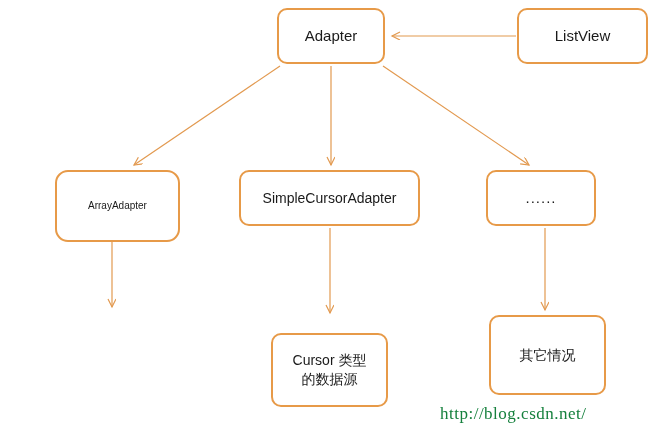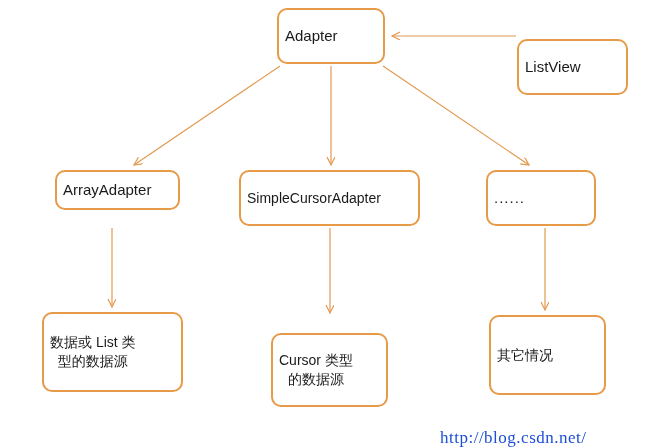--- a/index.html
+++ b/index.html
@@ -24,51 +24,52 @@
     pointer-events: none;
   }
   .node {
     position: absolute;
     box-sizing: border-box;
     background: #ffffff;
     border: 2px solid #E79A48;
     border-radius: 10px;
     display: flex;
     align-items: center;
+    justify-content: center;
     text-align: center;
     color: #1a1a1a;
     z-index: 2;
   }
   .node .label {
     display: block;
     line-height: 1.35;
     padding: 0 6px;
     white-space: pre-line;
   }
   
   #node-adapter   { left: 277px; top: 8px;  width: 108px; height: 56px; font-size: 15px; }
-  #node-listview  { left: 517px; top: 8px;  width: 111px; height: 56px; font-size: 15px; margin-top: 31px; }
+  #node-listview  { left: 517px; top: 8px;  width: 131px; height: 56px; font-size: 15px; }
   
-  #node-arrayadapter        { left: 55px;  top: 170px; width: 125px; height: 40px; font-size: 15px; }
+  #node-arrayadapter        { left: 55px;  top: 170px; width: 125px; height: 72px; font-size: 10px; border-radius: 13px; }
   #node-simplecursoradapter { left: 239px; top: 170px; width: 181px; height: 56px; font-size: 14px; }
   #node-ellipsis            { left: 486px; top: 170px; width: 110px; height: 56px; font-size: 15px;
                               letter-spacing: 1px; }
   
   #node-list-source   { left: 42px;  top: 312px; width: 141px; height: 80px; font-size: 14px; }
   #node-cursor-source { left: 271px; top: 333px; width: 117px; height: 74px; font-size: 14px; }
   #node-other-case    { left: 489px; top: 315px; width: 117px; height: 80px; font-size: 14px; }
 
   #watermark {
     position: absolute;
     left: 440px;
-    top: 428px;
+    top: 404px;
     font-family: "Liberation Serif", "DejaVu Serif", serif;
     font-size: 17px;
     letter-spacing: 0.5px;
-    color: #1d4ed8;
+    color: #15803d;
     white-space: nowrap;
     z-index: 1;
   }
 </style>
 </head>
 <body>
 
 <div id="canvas">
 
   <svg id="edges" viewBox="0 0 669 448" width="669" height="448">
@@ -106,24 +107,20 @@
   </div>
 
   <div class="node" id="node-simplecursoradapter">
     <span class="label">SimpleCursorAdapter</span>
   </div>
 
   <div class="node" id="node-ellipsis">
     <span class="label">......</span>
   </div>
 
-  <div class="node" id="node-list-source">
-    <span class="label">数据或 List 类
-型的数据源</span>
-  </div>
 
   <div class="node" id="node-cursor-source">
     <span class="label">Cursor 类型
 的数据源</span>
   </div>
 
   <div class="node" id="node-other-case">
     <span class="label">其它情况</span>
   </div>
 

